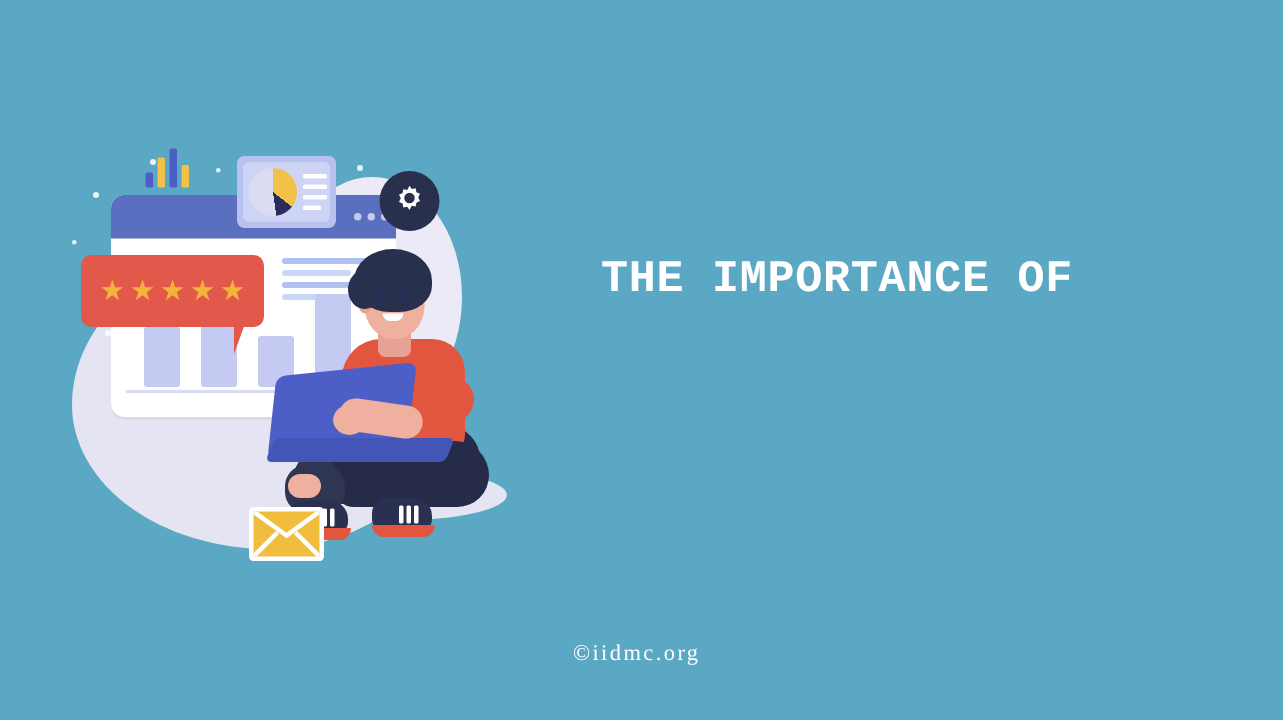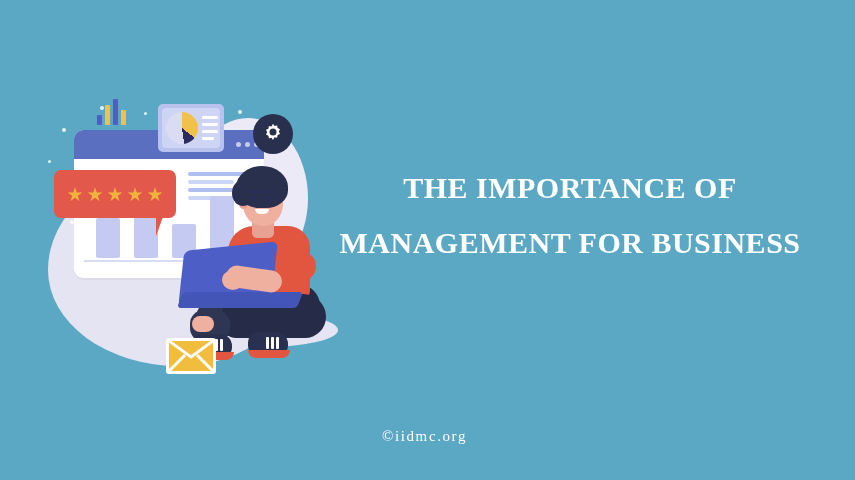--- a/index.html
+++ b/index.html
@@ -275,26 +275,26 @@
   }
   .shoe-stripe {
     width: 3px; height: 12px;
     background: #ffffff;
     border-radius: 1px;
   }
 
   
   #title {
     position: absolute;
-    left: 310px;
+    left: 298px;
     top: 160px;
     width: 520px;
     text-align: center;
     color: #ffffff;
-    font-family: Liberation Serif, serif;
+    font-family: Liberation Mono, monospace;
     font-weight: bold;
     font-size: 30px;
     line-height: 55px;
     letter-spacing: 0.5px;
   }
   #title .tl { display: block; white-space: nowrap; }
 
   
   #footer {
     position: absolute;
@@ -424,18 +424,17 @@
     <div class="ill-layer envelope">
       <svg width="44" height="30" viewBox="0 0 44 30">
         <path d="M0 0 L22 16 L44 0" stroke="#ffffff" stroke-width="3" fill="none"></path>
         <path d="M0 30 L16 14 M44 30 L28 14" stroke="#ffffff" stroke-width="3" fill="none"></path>
       </svg>
     </div>
   </div>
 
   <div id="title">
     <span class="tl">THE IMPORTANCE OF</span>
-    <span class="tl">MANAGEMENT FOR BUSINESS</span>
   </div>
 
   <div id="footer">©iidmc.org</div>
 
 </div>
 
 </body></html>

